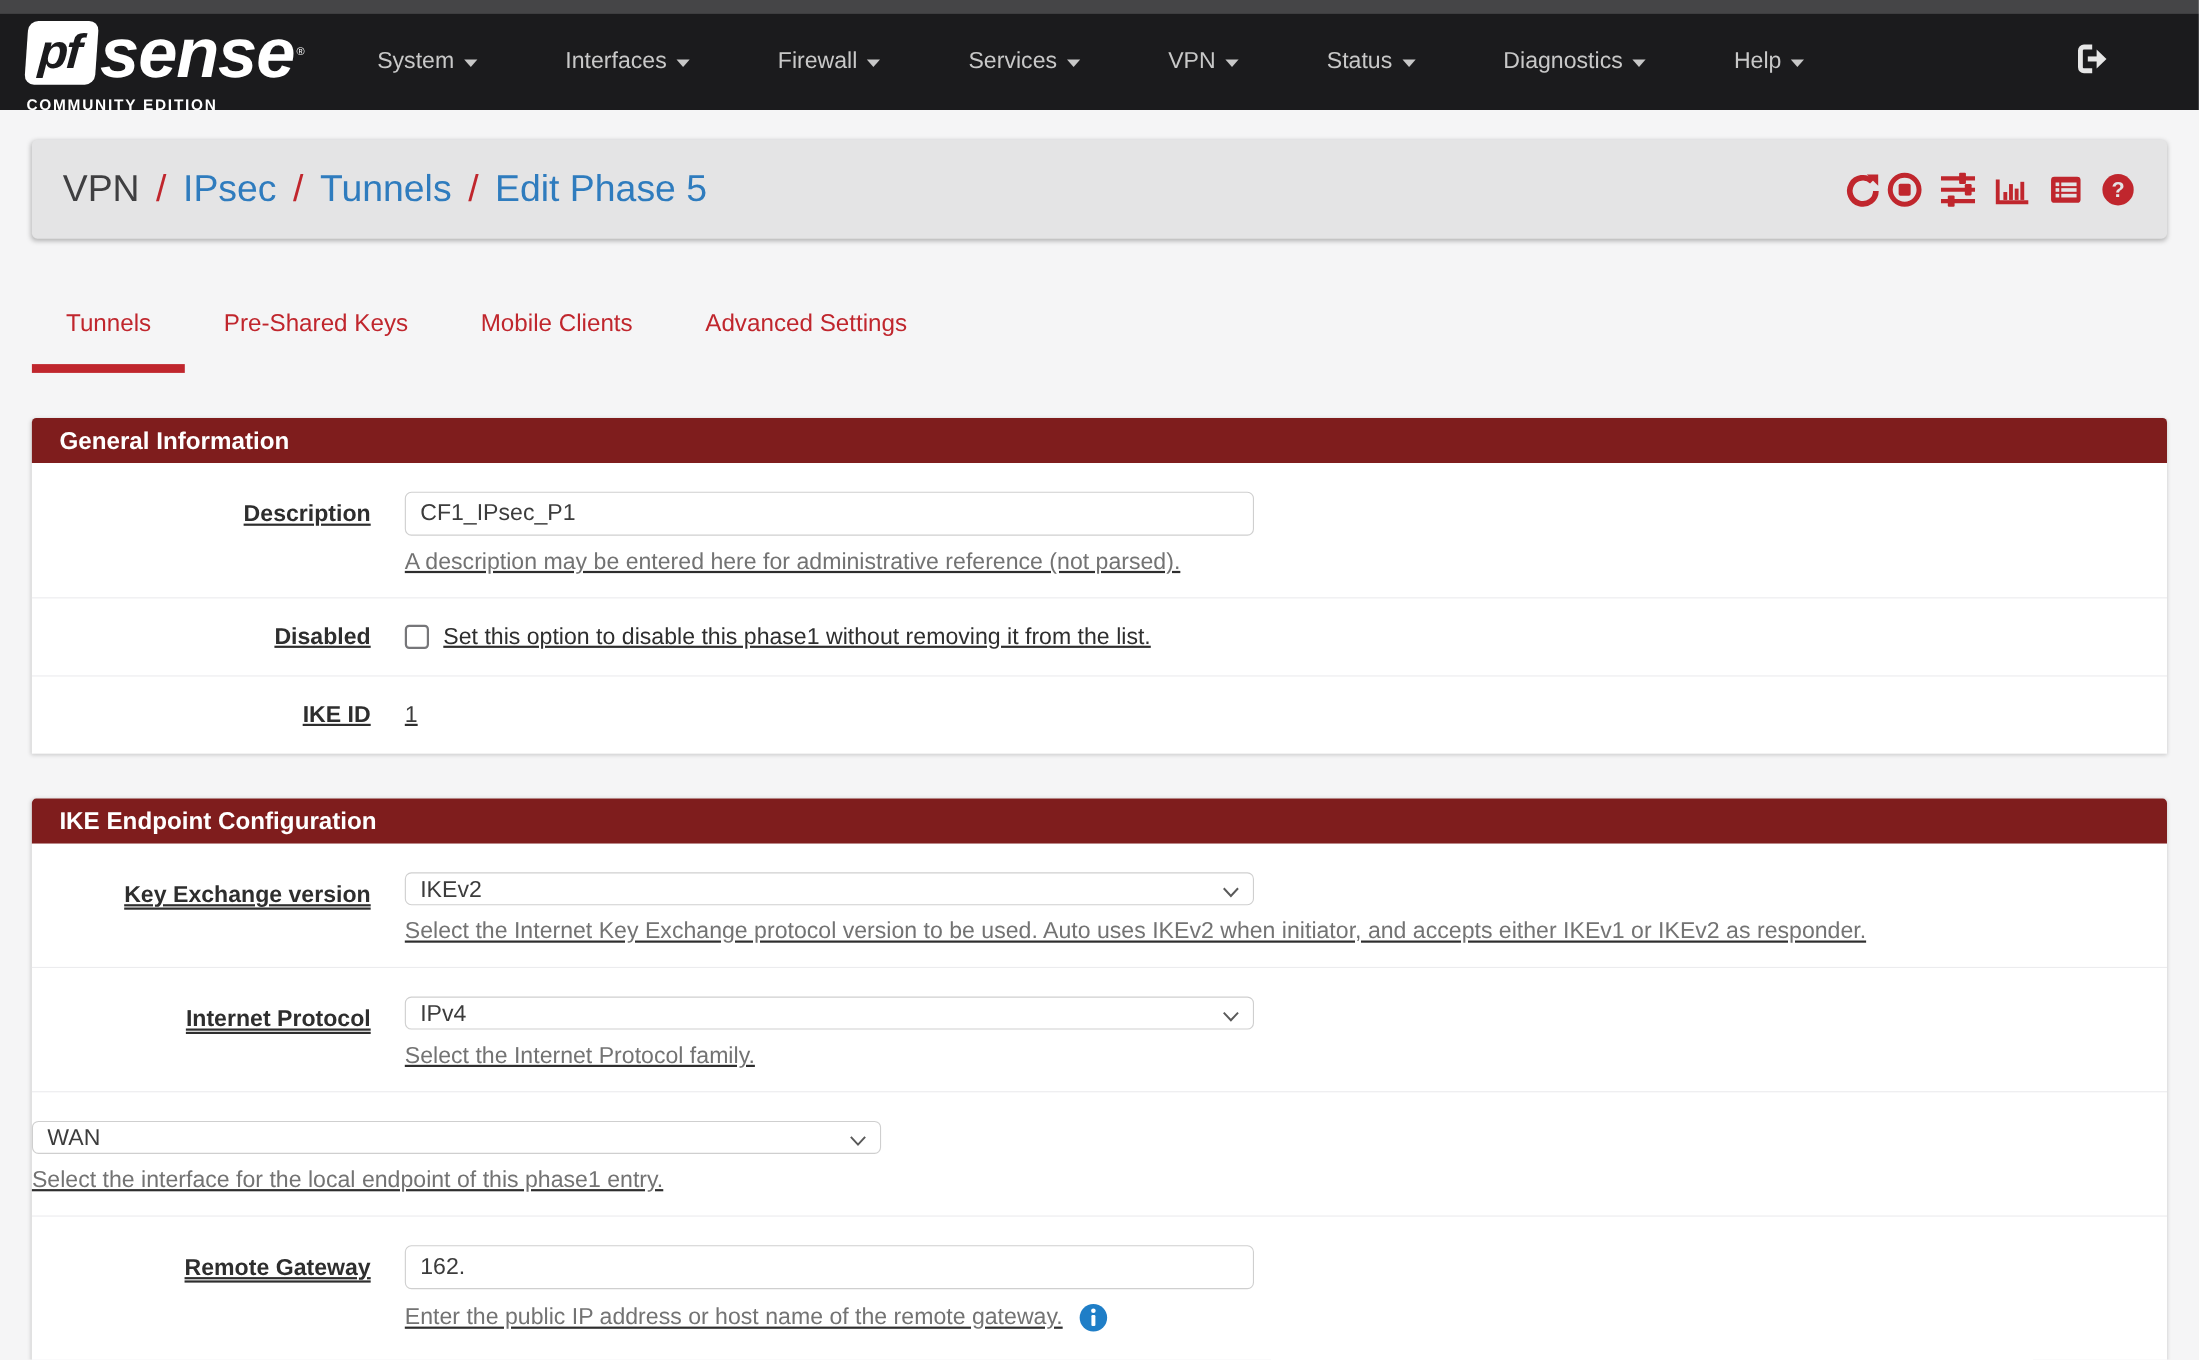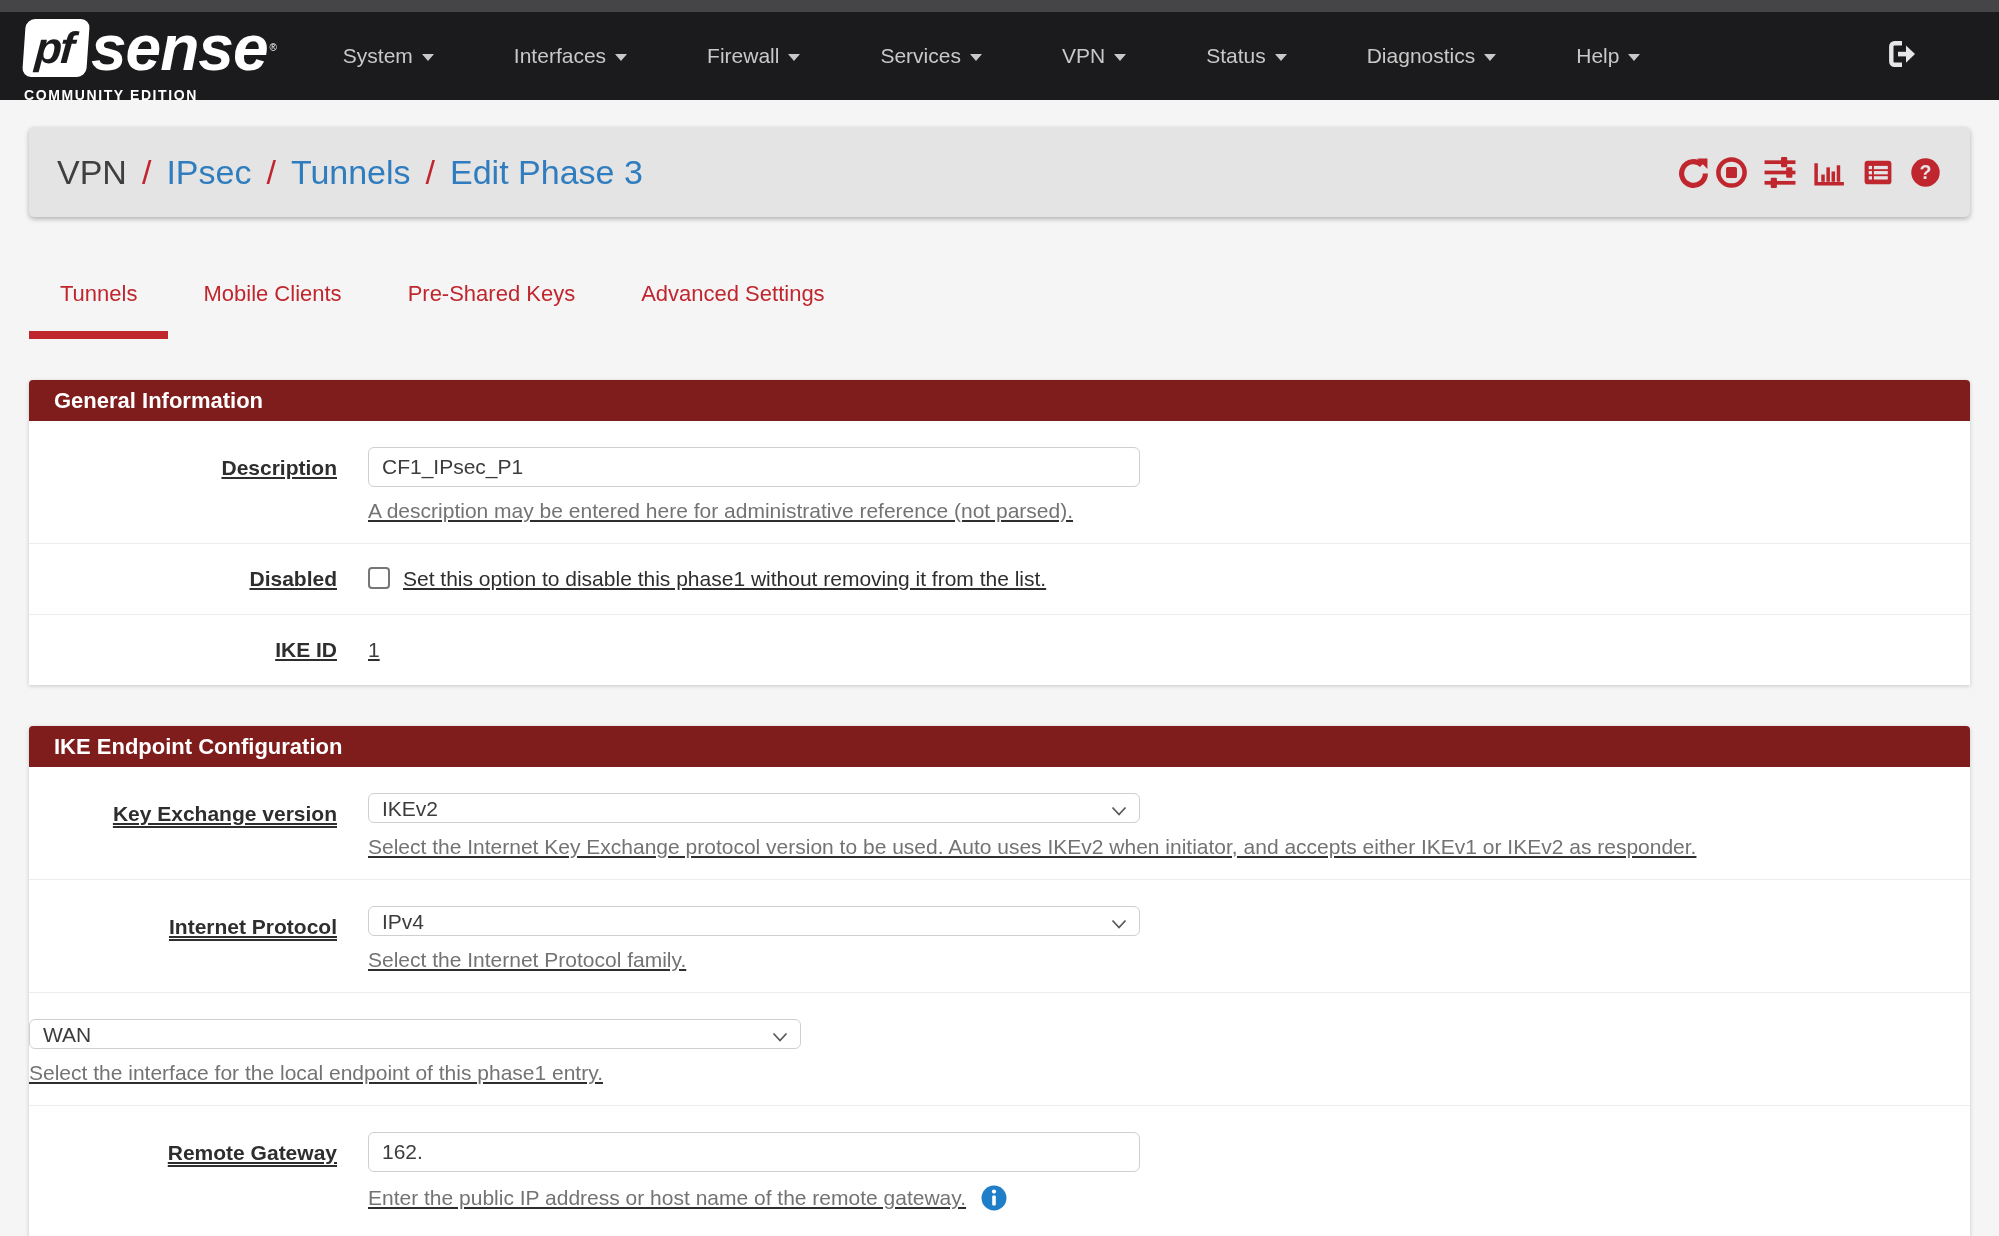--- a/index.html
+++ b/index.html
@@ -97,21 +97,21 @@
     outline:none; cursor:pointer;
   }
   .chev { position:absolute; right:13px; top:13px; pointer-events:none; }
   .help { margin-top:12px; font-size:21px; color:#737373; display:flex; align-items:center; }
   .help .info-wrap { margin-left:14px; display:flex; cursor:pointer; }
   .cb {
     appearance:none; -webkit-appearance:none; width:22px; height:22px;
     border:2px solid #767679; border-radius:4px; background:#fff; cursor:pointer;
     margin-right:13px; flex-shrink:0;
   }
-  .checkbox-line { display:flex; }
+  .checkbox-line { display:flex; align-items:center; }
   .cb-label { font-size:21px; color:#2e2e2e; cursor:pointer; }
   .static-val { font-size:21px; color:#3c3c3c; padding-top:9px; }
   .row-center .static-val { padding-top:0; }
   .tall { min-height:560px; }
 </style>
 </head>
 <body>
 
 <div class="topstrip"></div>
 
@@ -172,21 +172,21 @@
 <div class="page">
 
   <div class="breadcrumb-bar">
     <div class="crumbs">
       <span class="crumb plain">VPN</span>
       <span class="sep">/</span>
       <a class="crumb link">IPsec</a>
       <span class="sep">/</span>
       <a class="crumb link">Tunnels</a>
       <span class="sep">/</span>
-      <a class="crumb link">Edit Phase 3</a>
+      <a class="crumb link">Edit Phase 5</a>
     </div>
     <div class="bc-icons">
       <a>
         <svg width="33" height="33" viewBox="0 0 32 32" aria-hidden="true">
           <path d="M27.5 17a11.5 11.5 0 1 1-3.4-8.2" fill="none" stroke="currentColor" stroke-width="5"></path>
           <polygon points="19.5,2.5 29.5,2.5 29.5,12.5" fill="currentColor"></polygon>
         </svg>
       </a>
       <a class="tight">
         <svg width="33" height="33" viewBox="0 0 32 32" aria-hidden="true">
@@ -230,22 +230,22 @@
         <svg width="33" height="33" viewBox="0 0 32 32" aria-hidden="true">
           <circle cx="16" cy="16" r="13.8" fill="currentColor"></circle>
           <text x="16" y="22.5" text-anchor="middle" font-family="Liberation Sans, sans-serif" font-size="19" font-weight="bold" fill="#e4e4e5">?</text>
         </svg>
       </a>
     </div>
   </div>
 
   <div class="tabs">
     <div class="tab active"><span>Tunnels</span></div>
+    <div class="tab"><span>Pre-Shared Keys</span></div>
     <div class="tab"><span>Mobile Clients</span></div>
-    <div class="tab"><span>Pre-Shared Keys</span></div>
     <div class="tab"><span>Advanced Settings</span></div>
   </div>
 
   <section class="panel">
     <div class="panel-heading">General Information</div>
     <div class="panel-body">
       <div class="form-row">
         <div class="flabel">Description</div>
         <div class="fcontent">
           <input type="text" class="text-input" value="CF1_IPsec_P1" style="">

